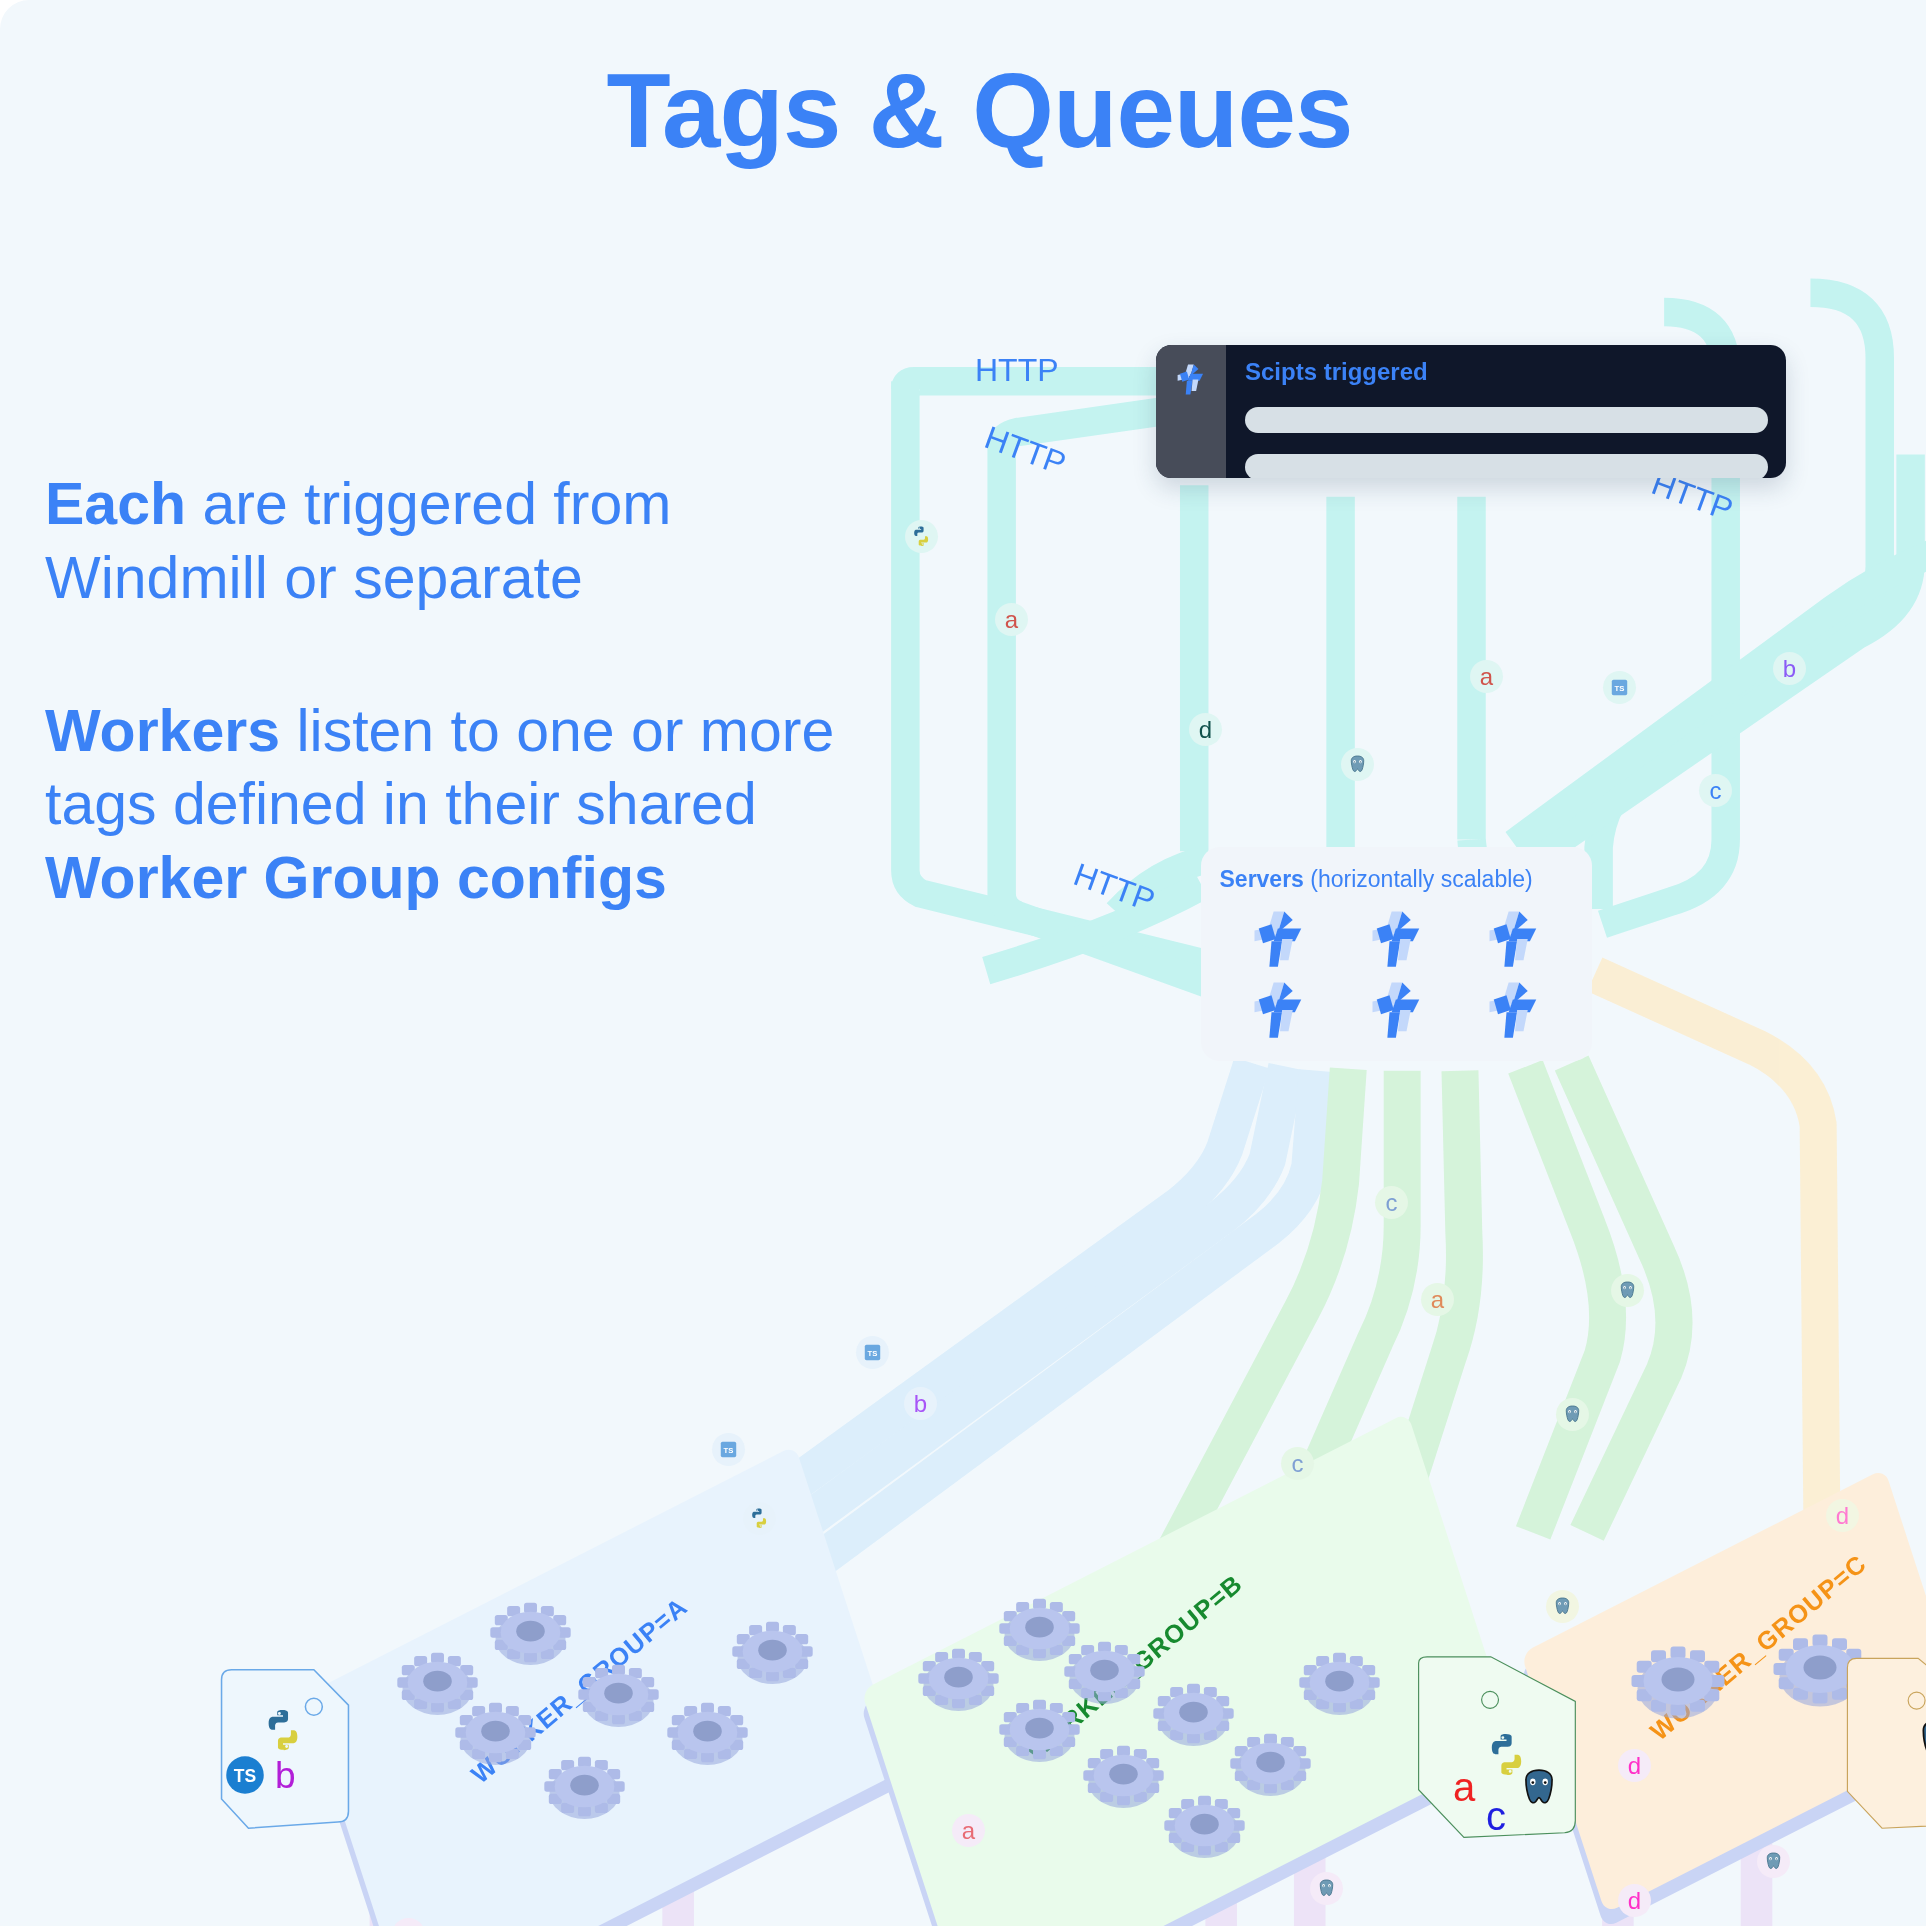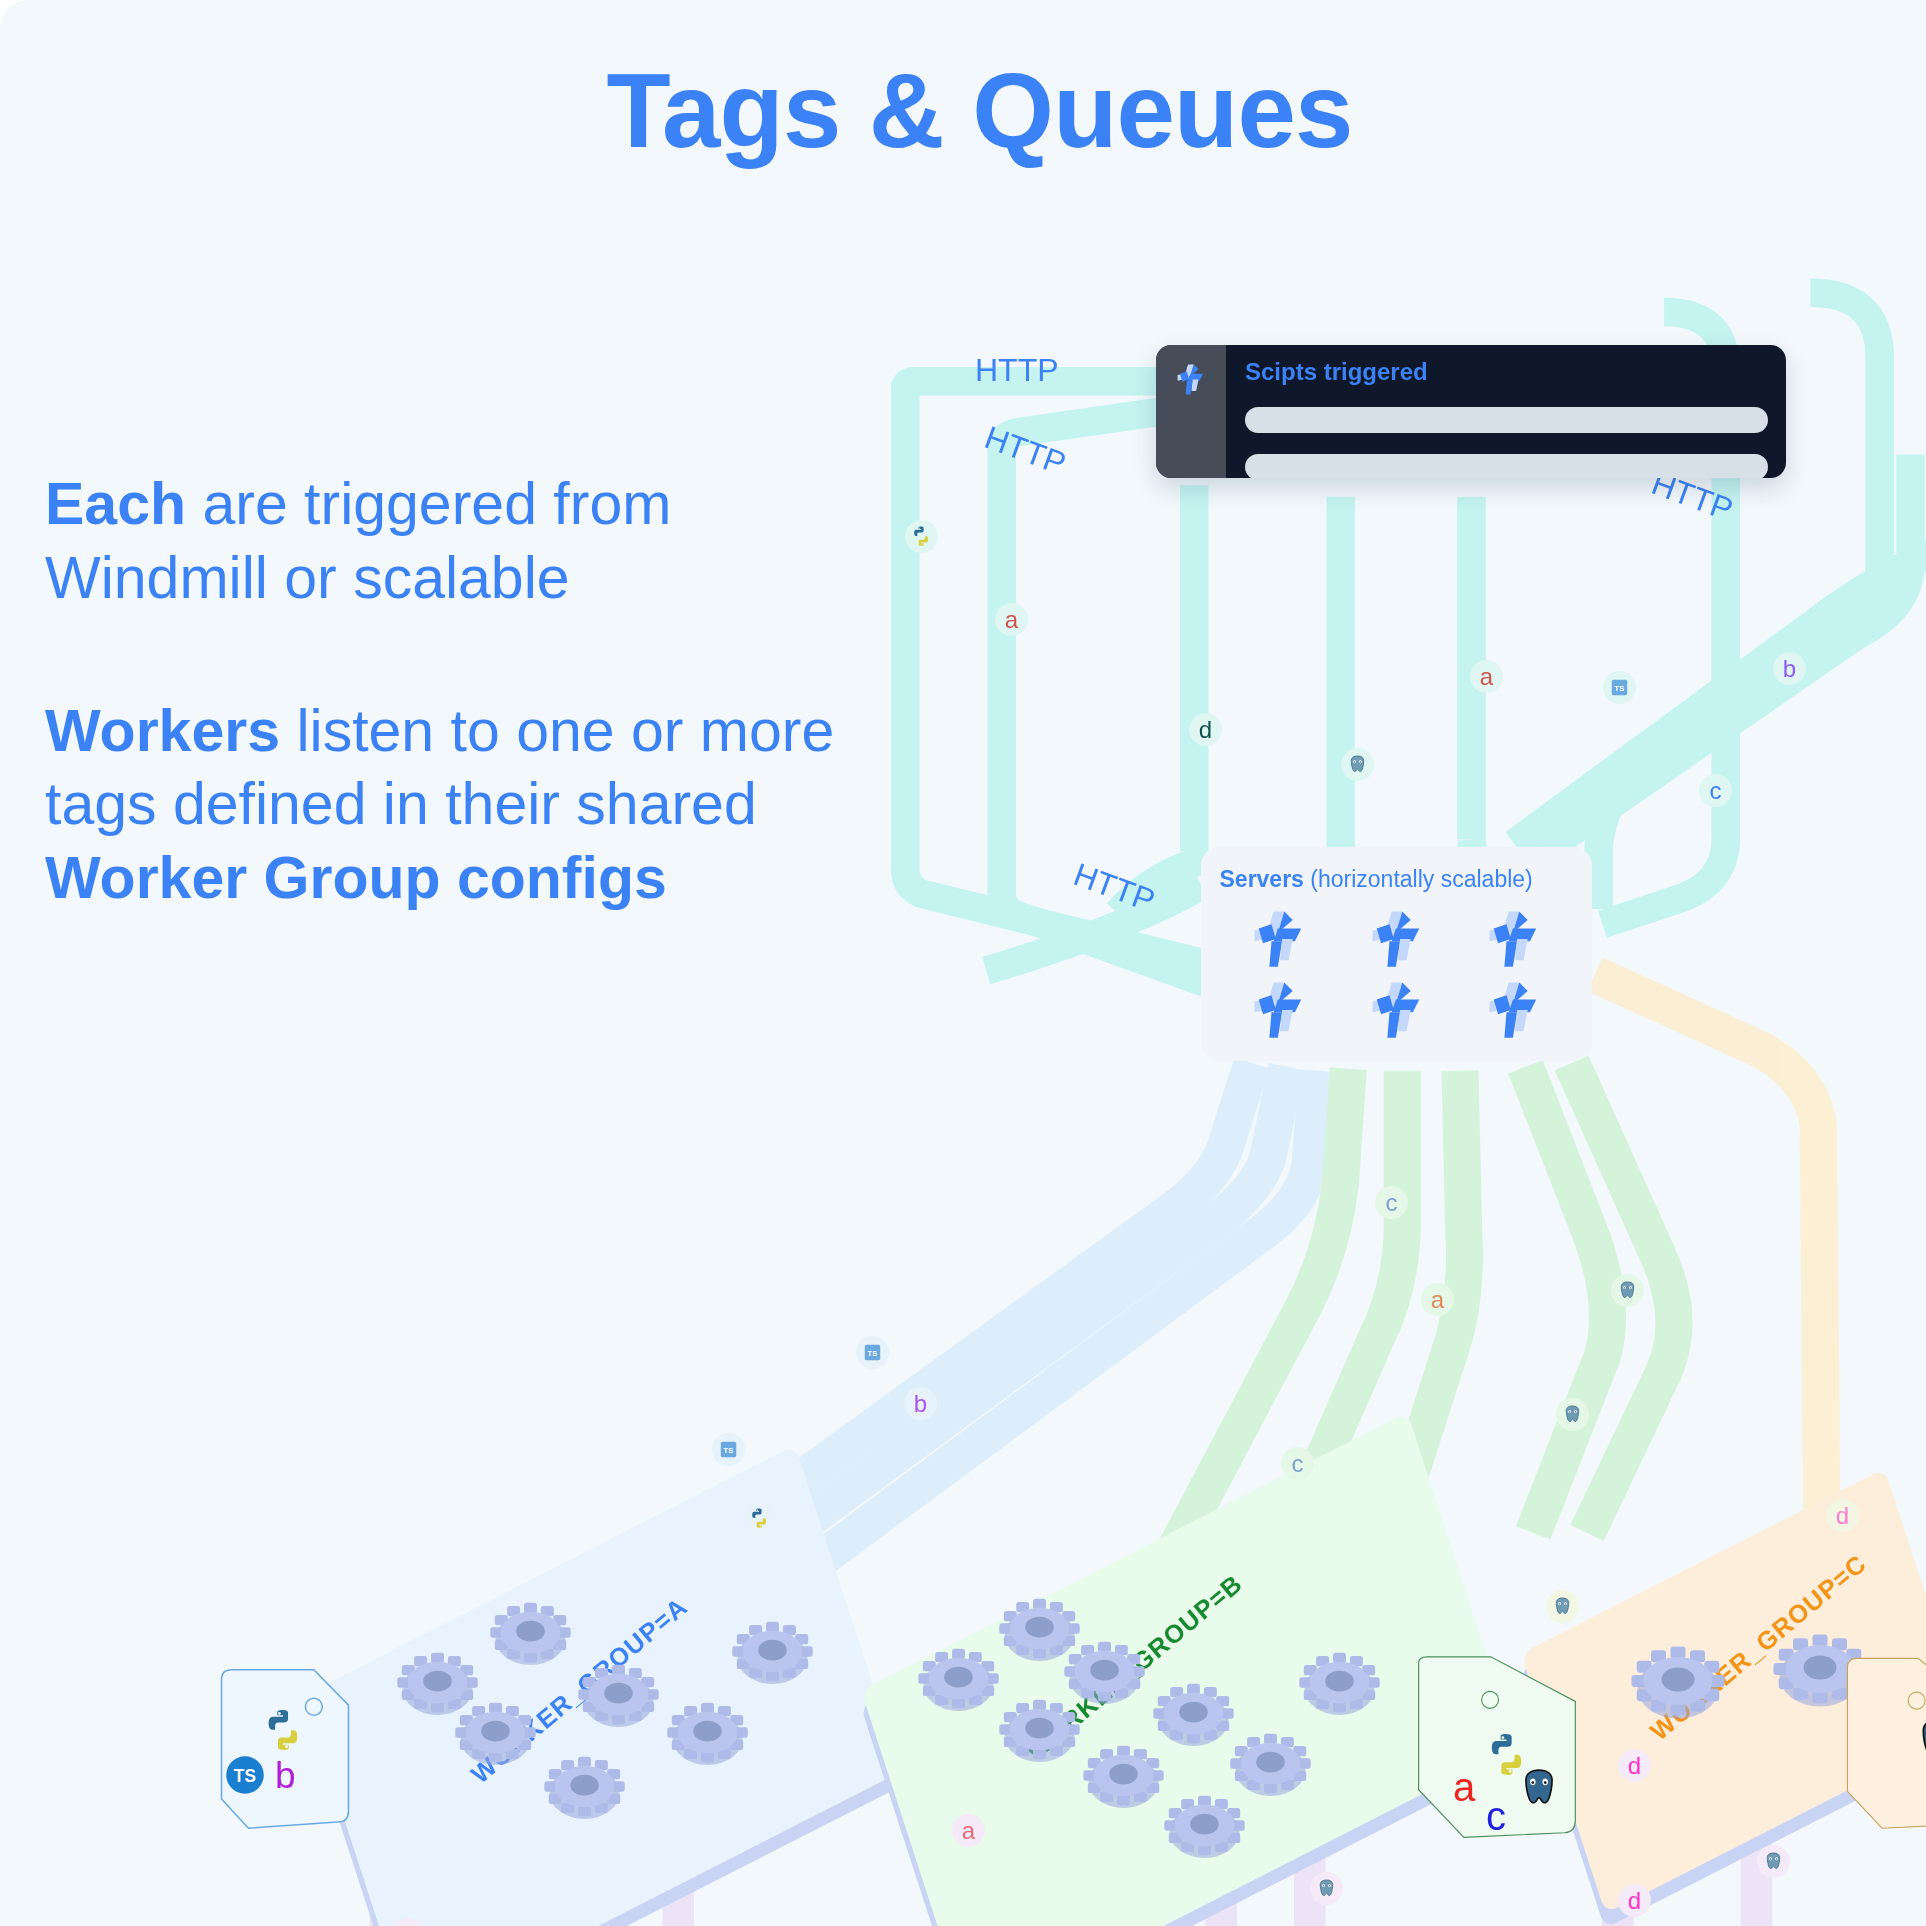--- a/index.html
+++ b/index.html
@@ -153,21 +153,21 @@
         <path d="M4200,4430 L4200,5559"></path>
         <path d="M4560,4420 L4560,5559"></path>
       </g>
     </g>
   </svg>
 
   <div id="title">Tags &amp; Queues</div>
 
   <div id="copy">
     <p class="para">
-      <b>Each</b><span> are triggered from Windmill or scalable</span>
+      <b>Each</b><span> are triggered from Windmill or separate</span>
     </p>
     <p class="para">
       <b>Workers</b><span> listen to one or more tags defined in their shared </span><b>Worker Group configs</b>
     </p>
   </div>
 
   <div id="http-labels">
       <div class="http" style="left: 975px; top: 352px; transform: rotate(0deg);">HTTP</div>
       <div class="http" style="left: 986px; top: 418px; transform: rotate(20deg);">HTTP</div>
       <div class="http" style="left: 1653px; top: 464px; transform: rotate(20deg);">HTTP</div>

